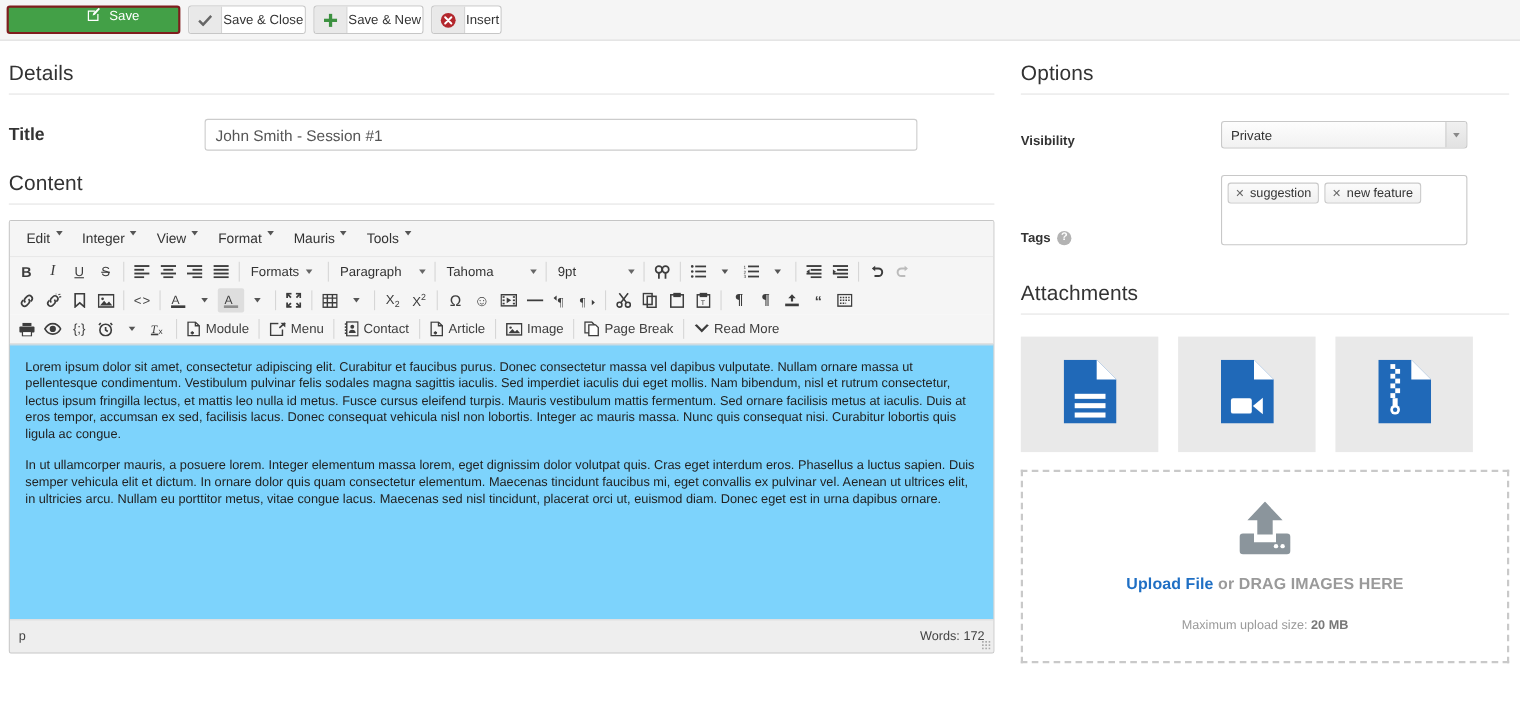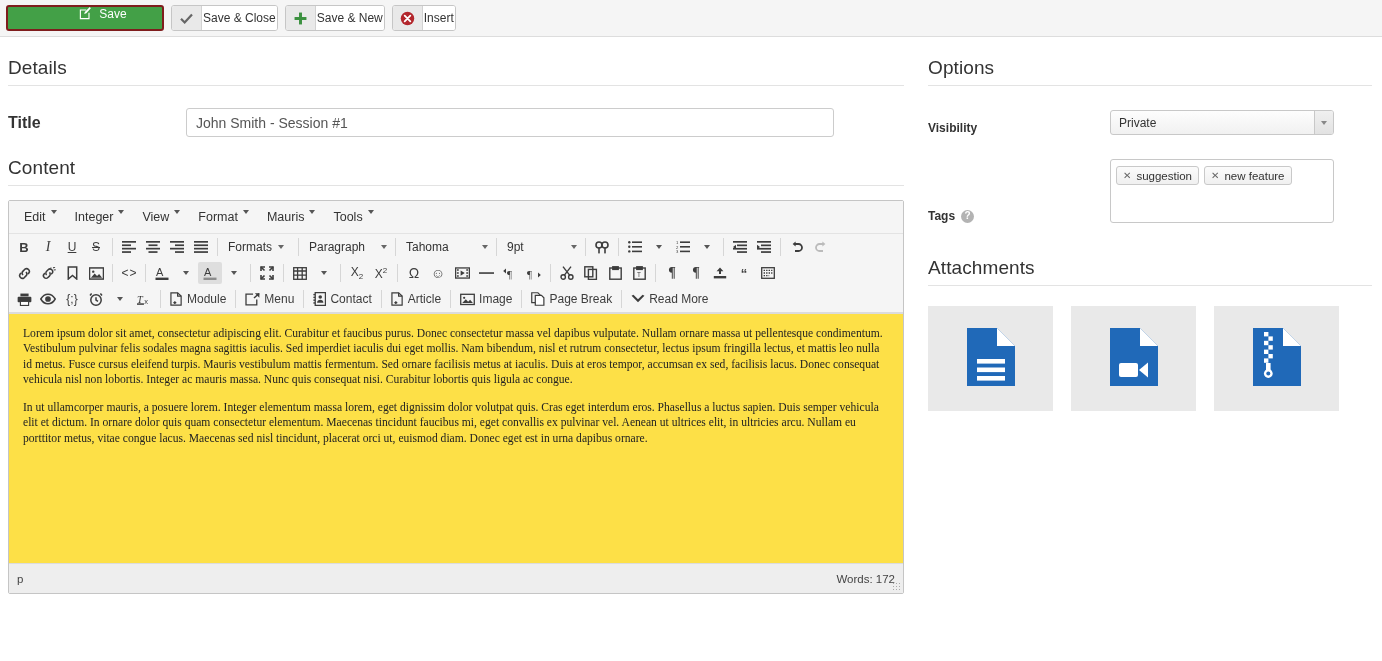--- a/index.html
+++ b/index.html
@@ -174,23 +174,22 @@
   .tsel.w-font      { min-width: 92px; justify-content: space-between; }
   .tsel.w-size      { min-width: 80px; justify-content: space-between; }
   .tbtn.hl { background: #dedede; }
   .tbtn.dim { color: #b8b8b8; }
 
   .mini-caret { width:0;height:0;border-left:3px solid transparent;border-right:3px solid transparent;border-top:4px solid #555; }
 
   .edit-area {
     padding: 12px 14px;
     height: 250px;
-    background: #fde047;
+    background: #7dd3fc;
     border-top: 1px solid #dcdcdc;
-    font-family: Liberation Serif, serif;
   }
   .edit-area p {
     margin: 0 0 13px 0;
     font-size: 11.6px;
     line-height: 15.3px;
     color: #222;
     text-align: left;
   }
   .statusbar {
     height: 30px;
@@ -918,14 +917,30 @@
               <rect x="11" y="30.4" width="4.4" height="4.4"></rect>
               <rect x="13" y="35" width="4.6" height="9"></rect>
               <circle cx="15.3" cy="45.5" r="4.4"></circle>
             </g>
             <circle cx="15.3" cy="45.5" r="2" fill="#2069b8"></circle>
           </svg>
         </span>
       </div>
     </div>
 
+    <div class="dropzone">
+      <span>
+        <svg width="56" height="48" viewBox="0 0 56 48" fill="#8b959c">
+          <path d="M28 0 44 17h-9v13H21V17h-9z"></path>
+          <path d="M8 29h10v8h20v-8h10a3 3 0 0 1 3 3v13a3 3 0 0 1-3 3H8a3 3 0 0 1-3-3V32a3 3 0 0 1 3-3z"></path>
+          <circle cx="38" cy="40.5" r="2" fill="#fff"></circle>
+          <circle cx="44" cy="40.5" r="2" fill="#fff"></circle>
+        </svg>
+      </span>
+      <div class="dz-text">
+        <span class="dz-link">Upload File</span><span> or DRAG IMAGES HERE</span>
+      </div>
+      <div class="dz-sub">
+        <span>Maximum upload size: </span><b>20 MB</b>
+      </div>
+    </div>
   </div>
 </div>
 
 </body></html>

